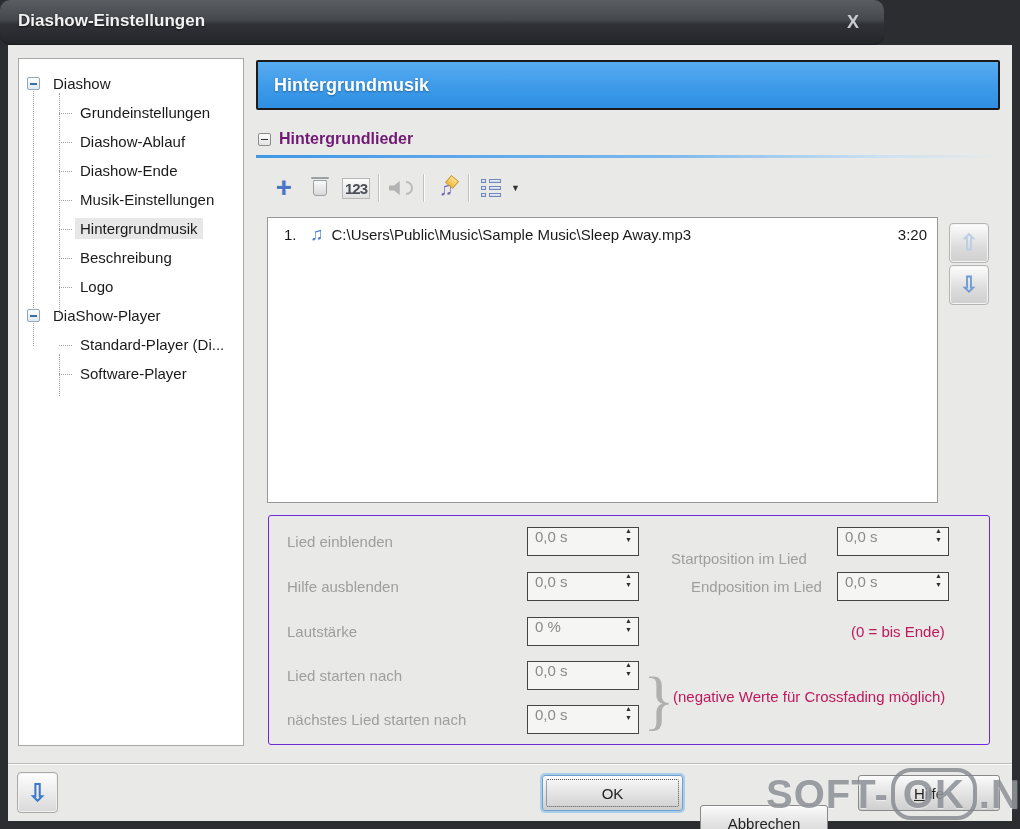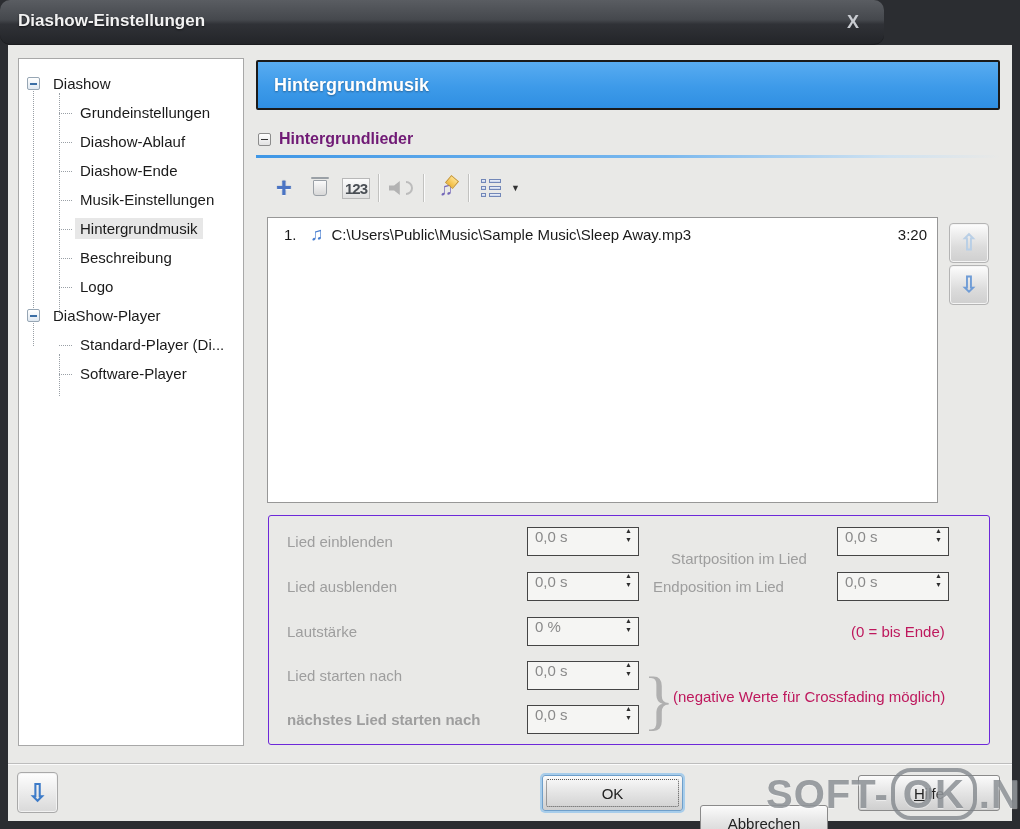--- a/index.html
+++ b/index.html
@@ -231,21 +231,21 @@
 
     <span class="flabel" style="left:18px; top:11px;">Lied einblenden</span>
     <div class="spin" style="left:258px; top:11px;">
       <span class="spin-val">0,0 s</span>
       <span class="spin-arrows">
           <i>▲</i>
           <i>▼</i>
         </span>
     </div>
 
-    <span class="flabel" style="left:18px; top:56px;">Lied ausblenden</span>
+    <span class="flabel" style="left:18px; top:56px;">Hilfe ausblenden</span>
     <div class="spin" style="left:258px; top:56px;">
       <span class="spin-val">0,0 s</span>
       <span class="spin-arrows">
           <i>▲</i>
           <i>▼</i>
         </span>
     </div>
 
     <span class="flabel" style="left:18px; top:101px;">Lautstärke</span>
     <div class="spin" style="left:258px; top:101px;">
@@ -258,39 +258,39 @@
 
     <span class="flabel" style="left:18px; top:145px;">Lied starten nach</span>
     <div class="spin" style="left:258px; top:145px;">
       <span class="spin-val">0,0 s</span>
       <span class="spin-arrows">
           <i>▲</i>
           <i>▼</i>
         </span>
     </div>
 
-    <span class="flabel" style="left:18px; top:189px;font-weight:bold;">nächstes Lied starten nach</span>
+    <span class="flabel" style="left:18px; top:189px;">nächstes Lied starten nach</span>
     <div class="spin" style="left:258px; top:189px;">
       <span class="spin-val">0,0 s</span>
       <span class="spin-arrows">
           <i>▲</i>
           <i>▼</i>
         </span>
     </div>
 
     <span class="flabel" style="left:402px; top:5px;margin-top:23px;">Startposition im Lied</span>
     <div class="spin" style="left:568px; top:11px;">
       <span class="spin-val">0,0 s</span>
       <span class="spin-arrows">
           <i>▲</i>
           <i>▼</i>
         </span>
     </div>
 
-    <span class="flabel" style="left:384px; top:56px;">Endposition im Lied</span>
+    <span class="flabel" style="left:422px; top:56px;">Endposition im Lied</span>
     <div class="spin" style="left:568px; top:56px;">
       <span class="spin-val">0,0 s</span>
       <span class="spin-arrows">
           <i>▲</i>
           <i>▼</i>
         </span>
     </div>
 
     <span class="note-text" style="left:582px; top:101px; line-height:29px;">(0 = bis Ende)</span>
     <span class="brace" style="left:374px; top:144px;">}</span>

